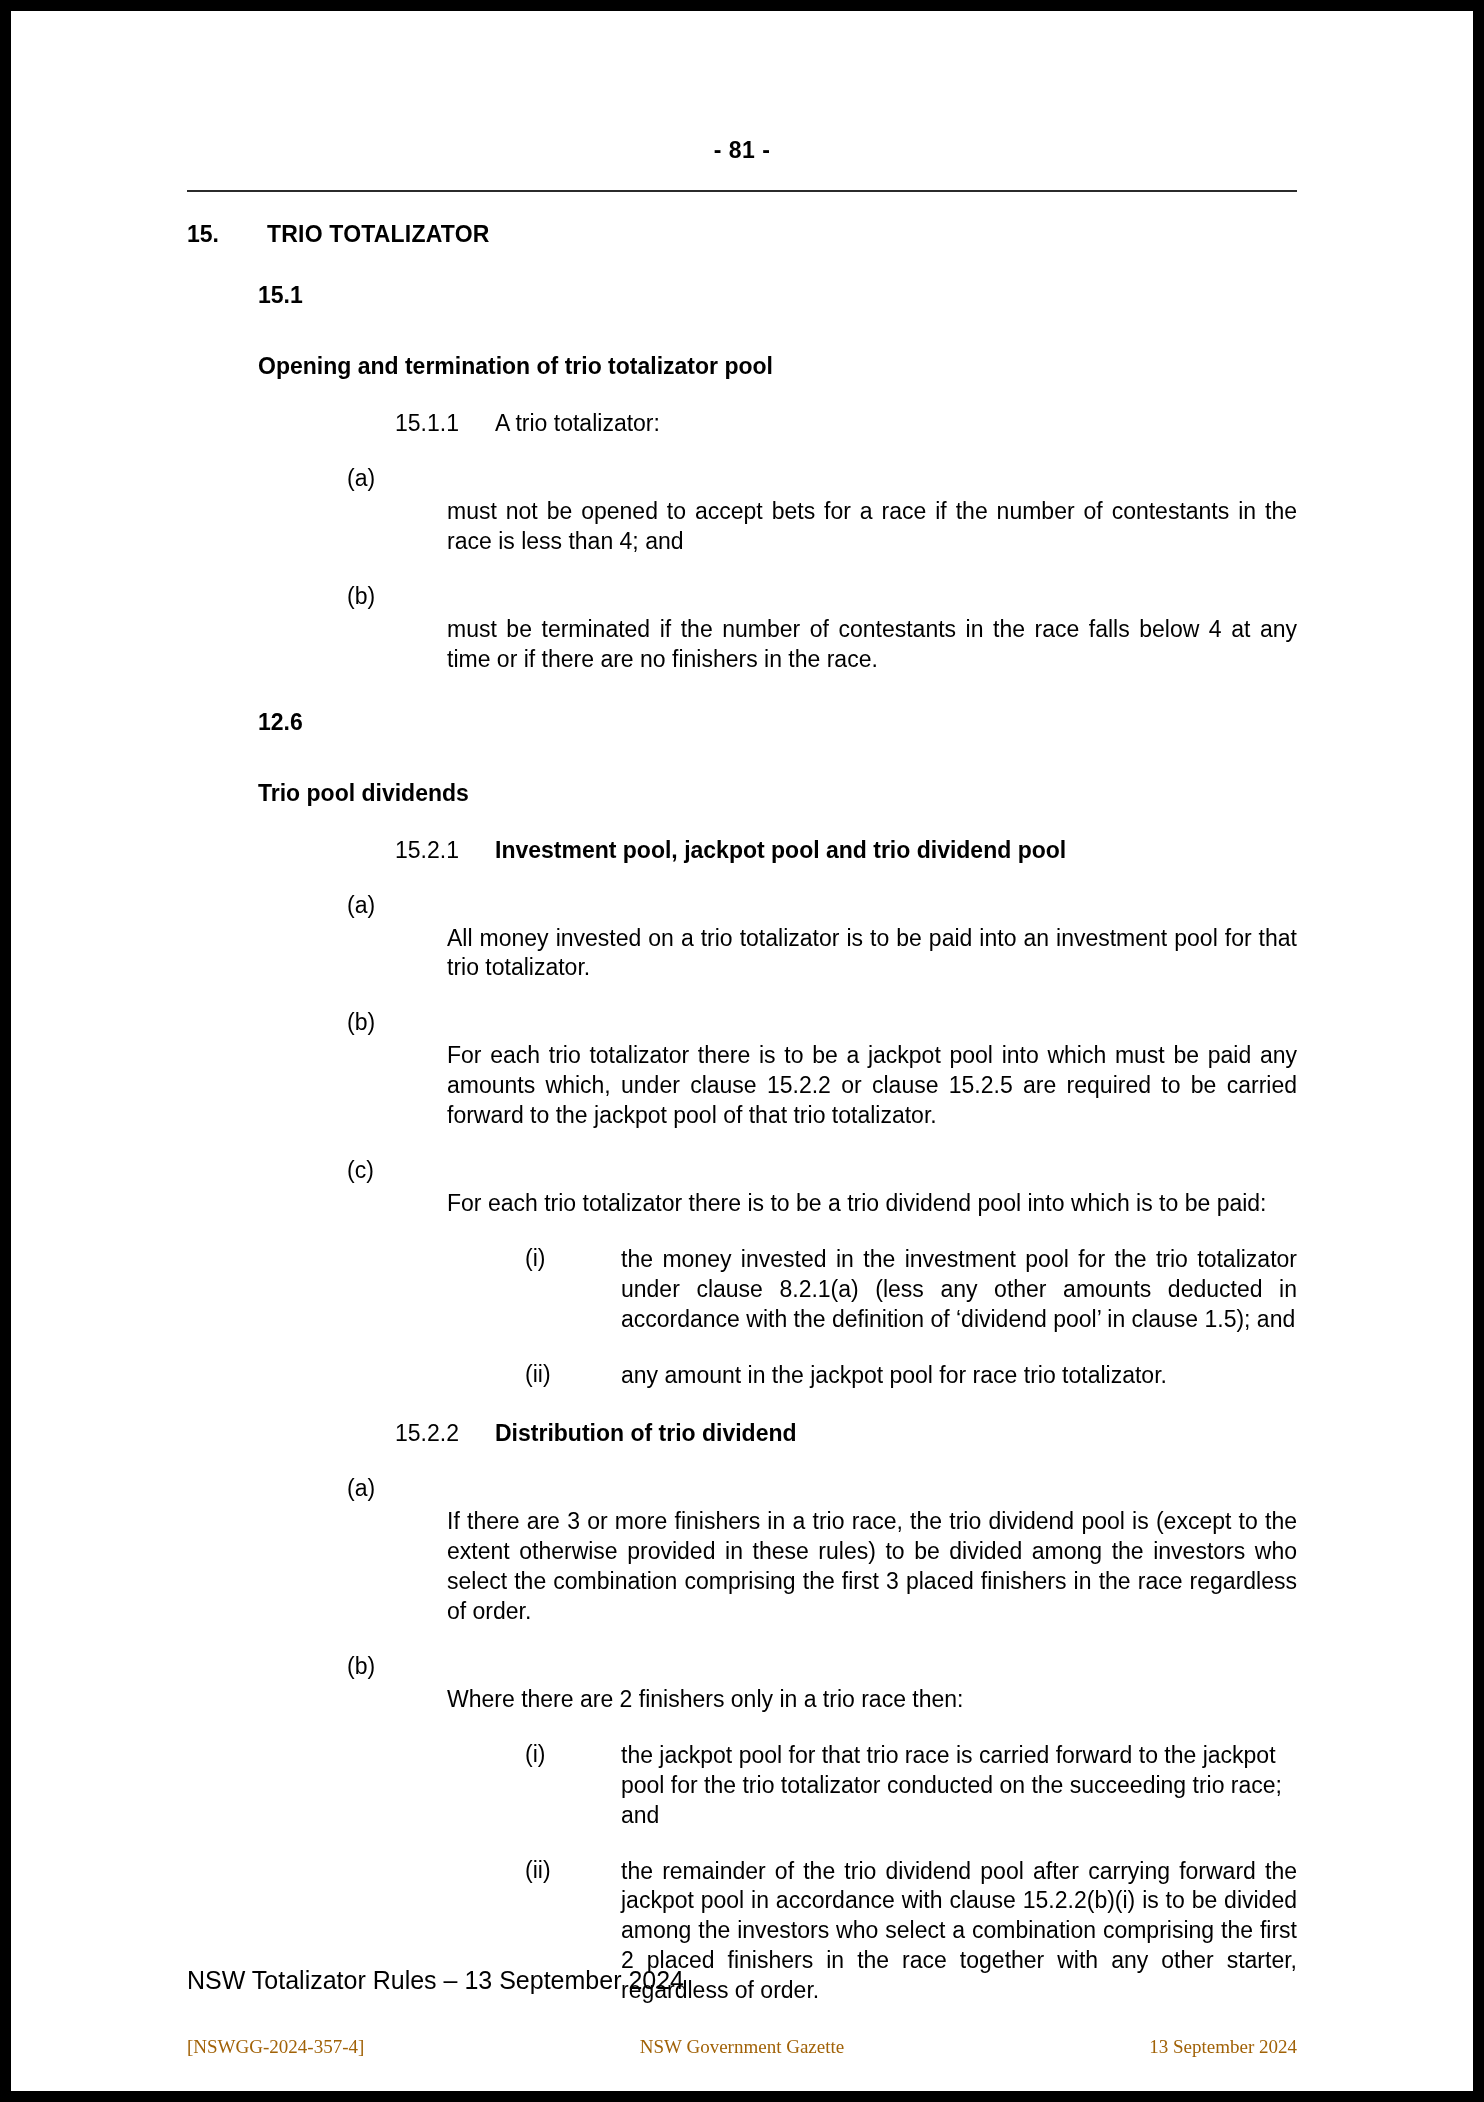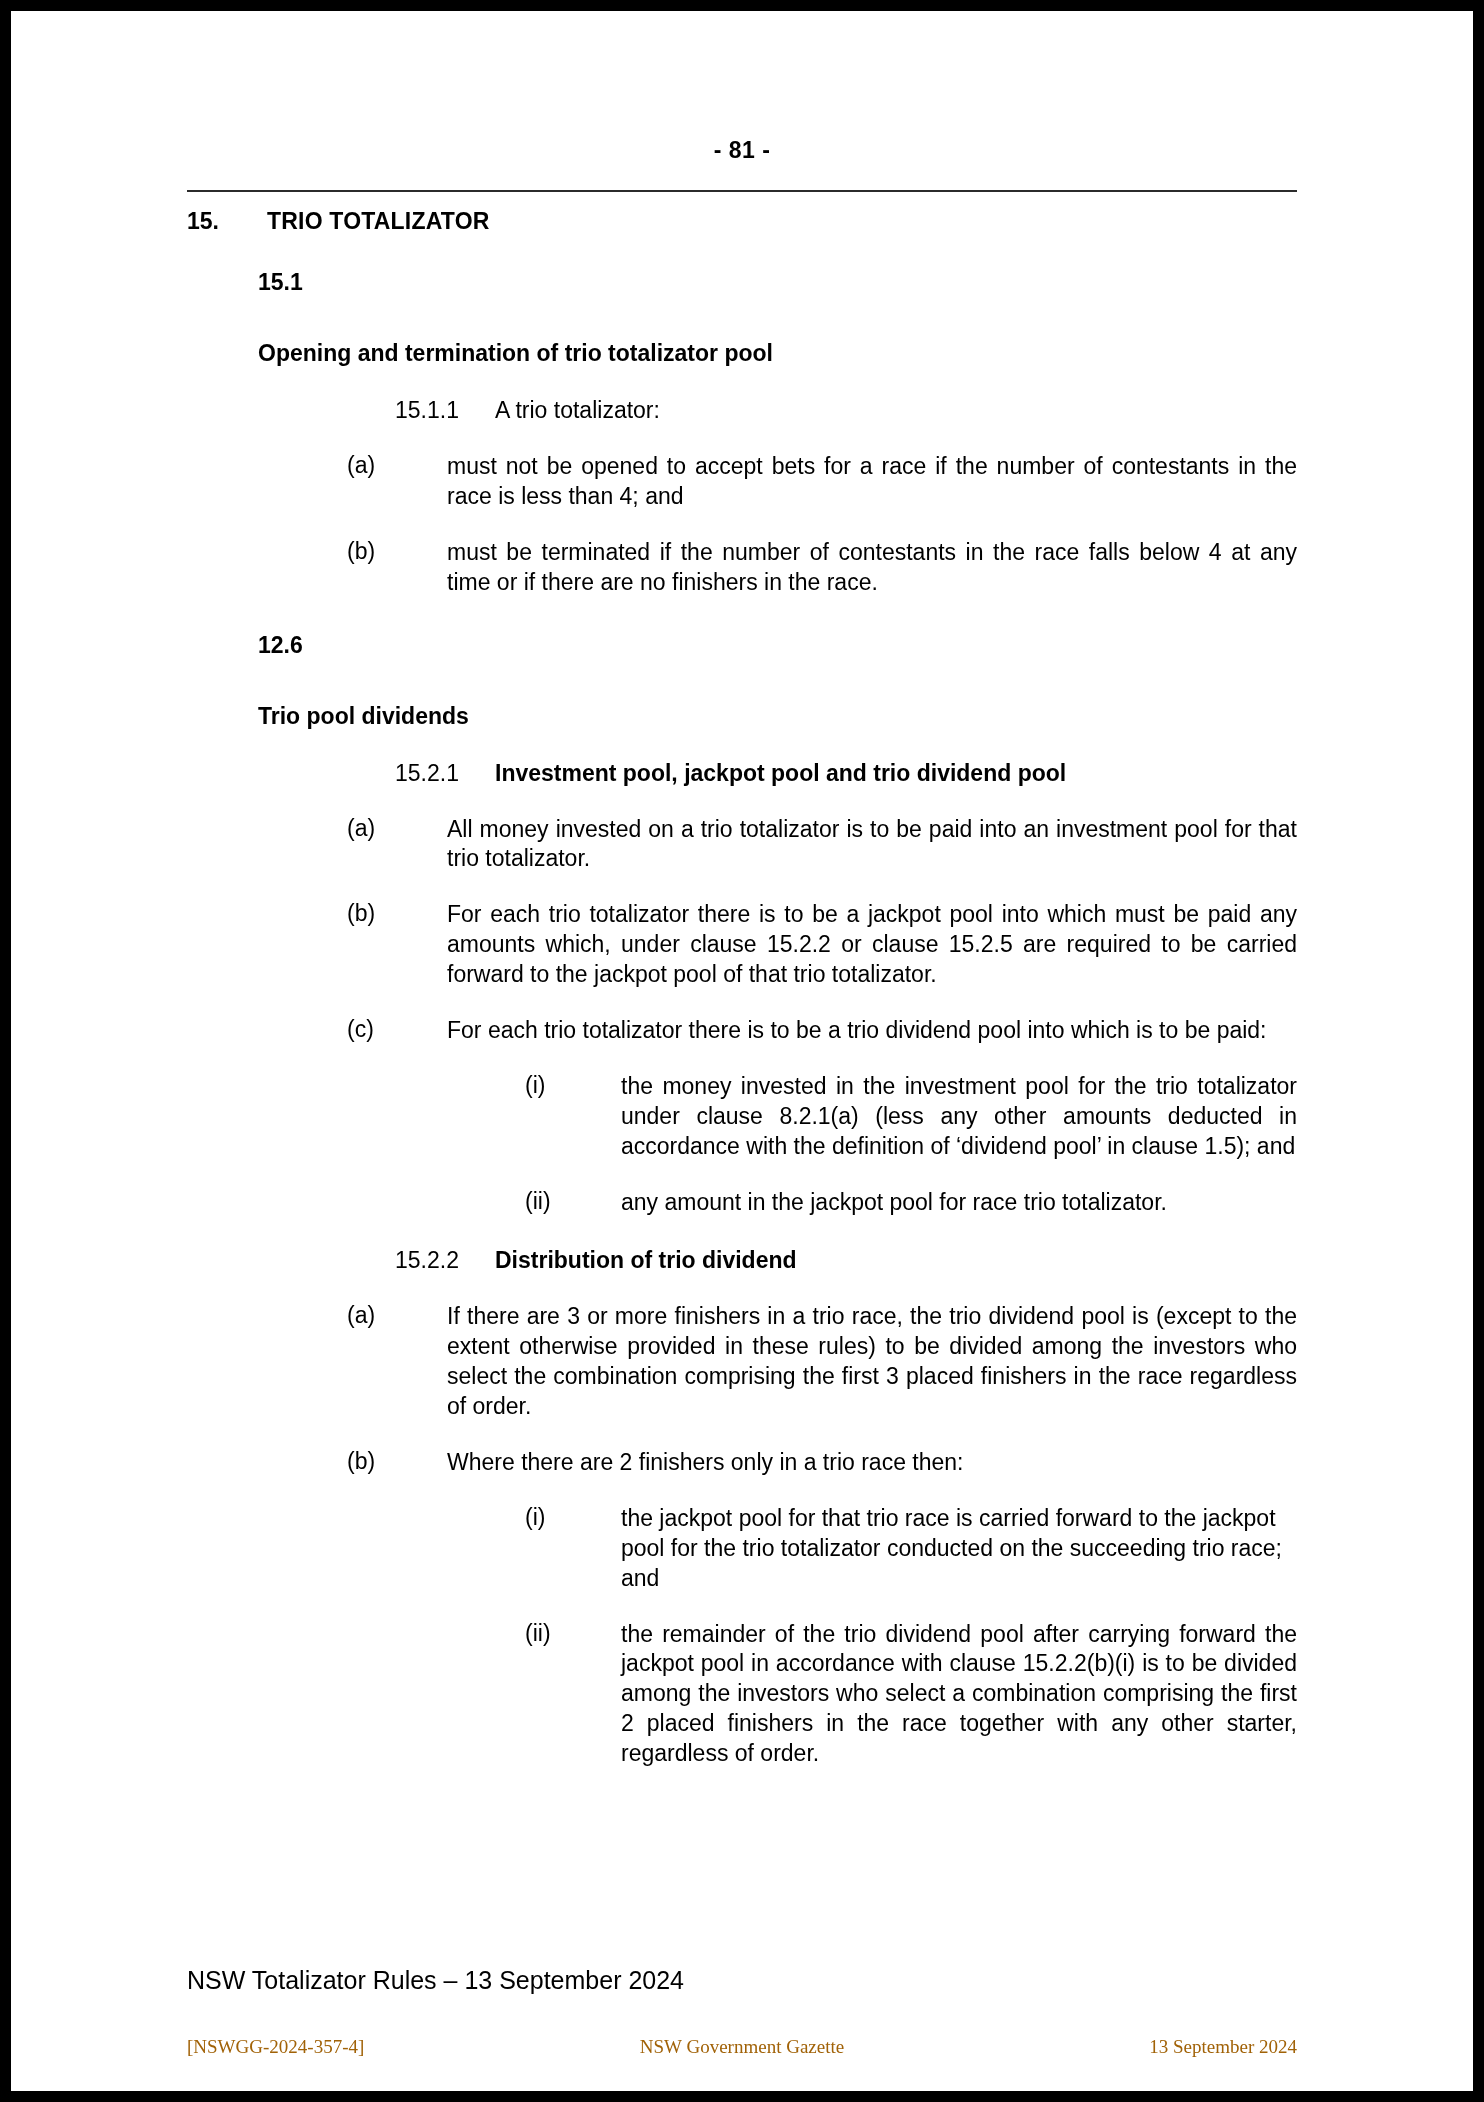--- a/index.html
+++ b/index.html
@@ -54,21 +54,21 @@
     top: 179px;
     left: 176px;
     width: 1110px;
     height: 0;
     border-top: 2px solid #2b2b2b;
   }
 
   
   .body {
     position: absolute;
-    top: 197px;
+    top: 210px;
     left: 176px;
     width: 1110px;
   }
 
   
   .lvl1 {
     display: flex;
     margin-bottom: 32px;
   }
   .lvl1 .num {
@@ -132,20 +132,21 @@
     width: 100px;
     flex: 0 0 100px;
     font-size: 23px;
   }
   .lvl4 .txt {
     flex: 1;
     font-size: 23px;
     line-height: 1.30;
     text-align: justify;
     text-justify: inter-word;
+    margin-top: 32px;
   }
 
   
   .lvl5 {
     display: flex;
     margin-bottom: 26px;
     padding-left: 338px;
   }
   .lvl5 .num {
     width: 96px;

